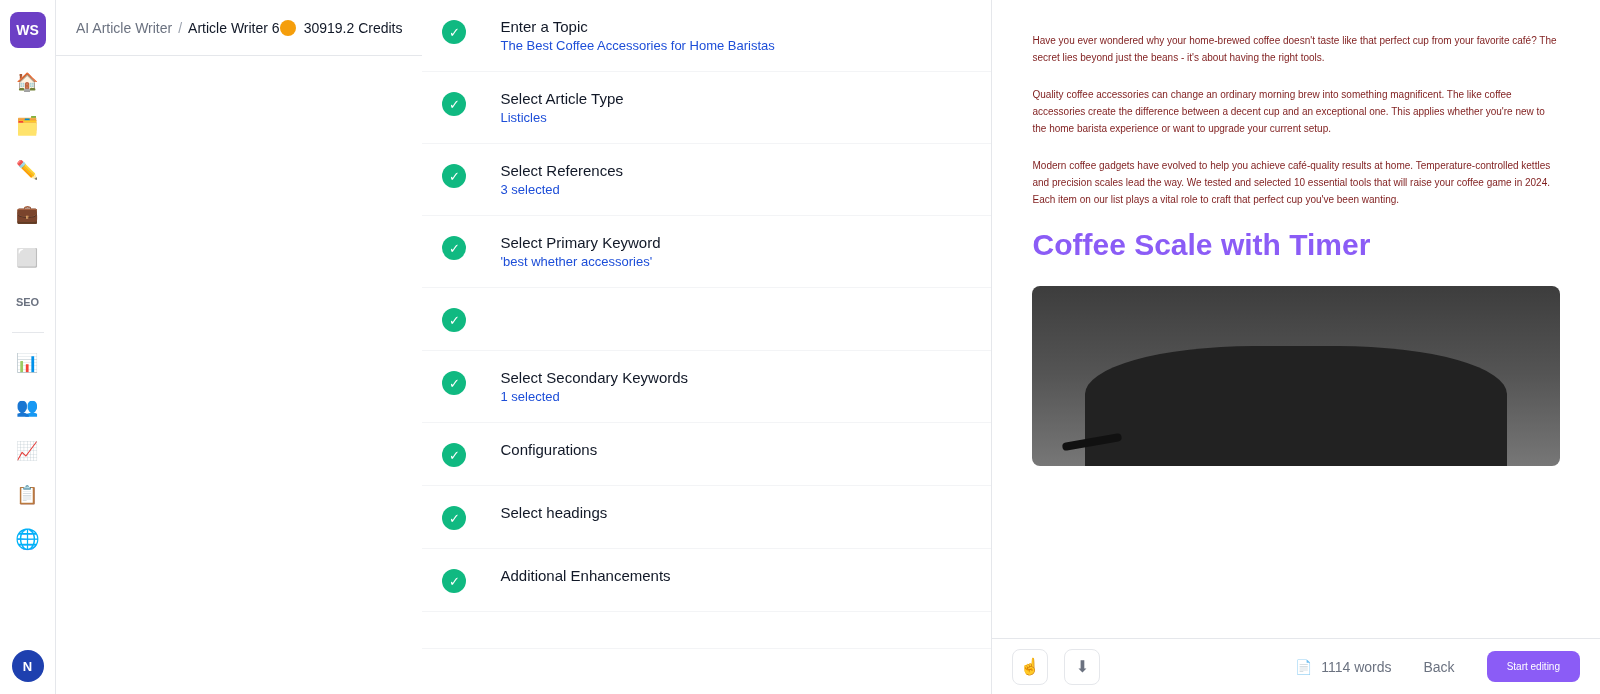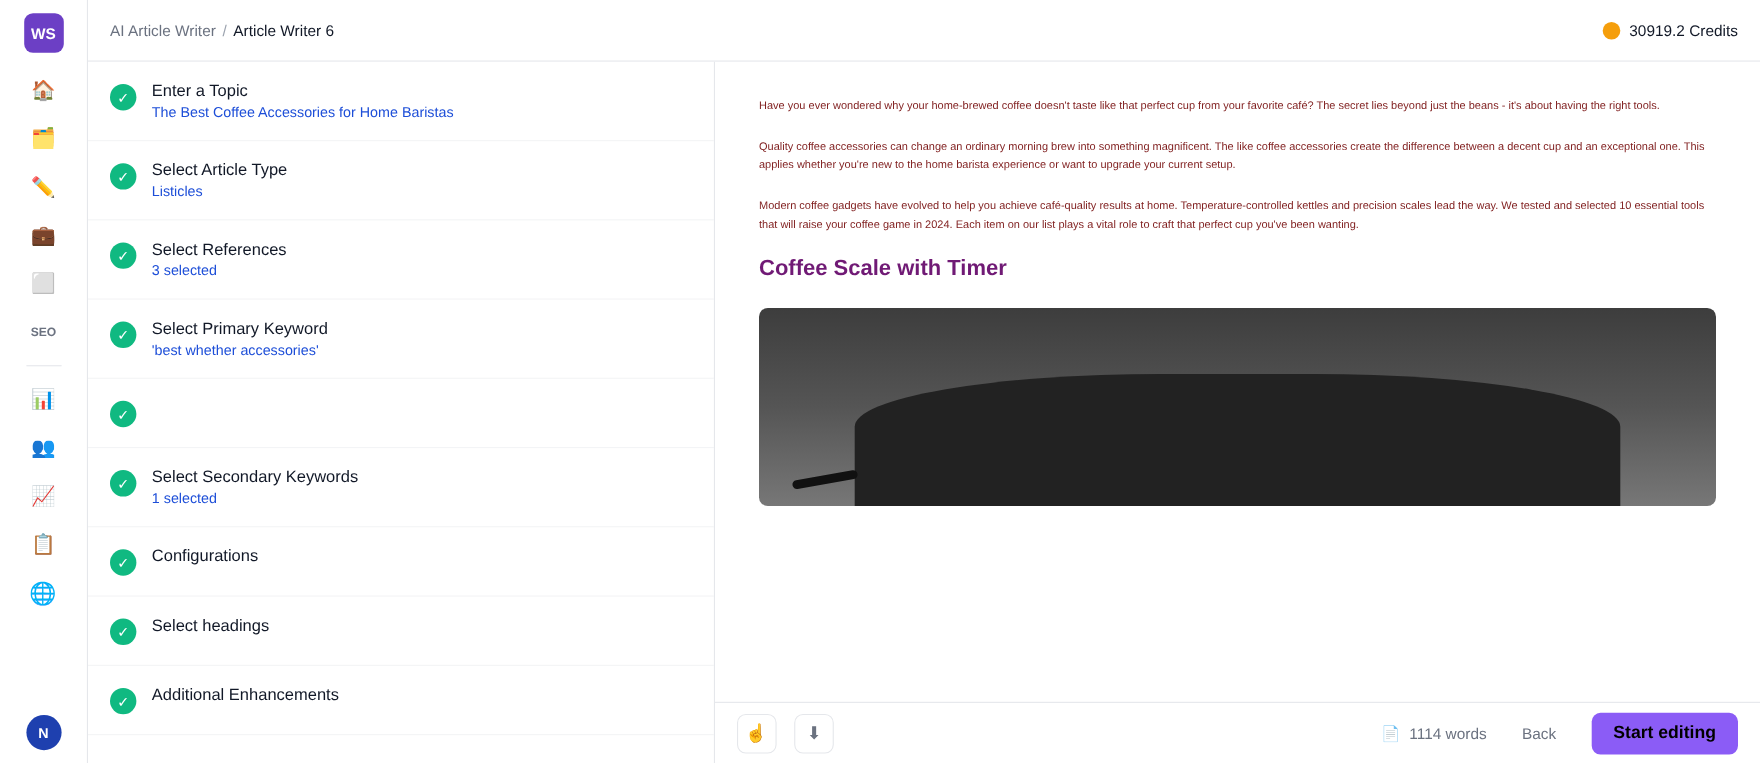--- a/index.html
+++ b/index.html
@@ -1,20 +1,20 @@
 <!DOCTYPE html>
 <html><head>
   <meta charset="utf-8">
   <style>
     * { box-sizing: border-box; margin: 0; padding: 0; }
     body { font-family: -apple-system, BlinkMacSystemFont, 'Segoe UI', sans-serif; background: #fff; display: flex; height: 694px; overflow: hidden; }
 
     
     .nav-bar {
-      width: 80px;
+      width: 56px;
       background: #fff;
       border-right: 1px solid #e5e7eb;
       display: flex;
       flex-direction: column;
       align-items: center;
       padding: 12px 15px;
       gap: 8px;
       flex-shrink: 0;
     }
     .nav-logo {
@@ -53,21 +53,20 @@
       justify-content: center;
       color: white;
       font-size: 13px;
       font-weight: 600;
       margin-top: auto;
     }
 
     
     .main-wrapper {
       display: flex;
-      flex-direction: column;
       flex: 1;
       overflow: hidden;
     }
 
     
     .top-header {
       height: 56px;
       border-bottom: 1px solid #e5e7eb;
       display: flex;
       align-items: center;
@@ -136,21 +135,21 @@
       border-radius: 50%;
       background: #10b981;
       display: flex;
       align-items: center;
       justify-content: center;
       color: white;
       font-size: 13px;
       flex-shrink: 0;
       margin-top: 2px;
     }
-    .step-text { display: flex; flex-direction: column; gap: 3px; }
+    .step-text { display: flex; flex-direction: column; gap: 3px; margin-left: 20px; }
     .step-title { font-size: 15px; font-weight: 500; color: #111827; }
     .step-subtitle { font-size: 13px; color: #1d4ed8; }
     .step-item-plain {
       display: flex;
       align-items: center;
       padding: 18px 20px;
       border-bottom: 1px solid #f3f4f6;
       cursor: pointer;
       gap: 14px;
     }
@@ -170,23 +169,23 @@
     .article-scroll::-webkit-scrollbar { width: 6px; }
     .article-scroll::-webkit-scrollbar-thumb { background: #d1d5db; border-radius: 3px; }
 
     .article-body p {
       font-size: 10px;
       line-height: 1.7;
       color: #7f1d1d;
       margin-bottom: 20px;
     }
     .article-heading {
-      font-size: 20px;
+      font-size: 30px;
       font-weight: 700;
-      color: #701a75;
+      color: #8b5cf6;
       margin-bottom: 24px;
     }
     .article-image-placeholder {
       width: 100%;
       height: 180px;
       background: linear-gradient(180deg, #3d3d3d 0%, #555 50%, #777 100%);
       border-radius: 8px;
       position: relative;
       overflow: hidden;
     }
@@ -239,26 +238,26 @@
     .btn-back {
       font-size: 14px;
       color: #6b7280;
       background: none;
       border: none;
       cursor: pointer;
       padding: 8px 12px;
     }
     .btn-start-editing {
       background: #8b5cf6;
-      color: #000000;
+      color: #ffffff;
       border: none;
       border-radius: 8px;
       padding: 10px 20px;
-      font-size: 16px;
-      font-weight: 700;
+      font-size: 10px;
+      font-weight: 400;
       cursor: pointer;
     }
   </style>
 </head>
 <body>
 
 <div class="nav-bar">
   <div class="nav-logo">WS</div>
   <div class="nav-icon">🏠</div>
   <div class="nav-icon">🗂️</div>

